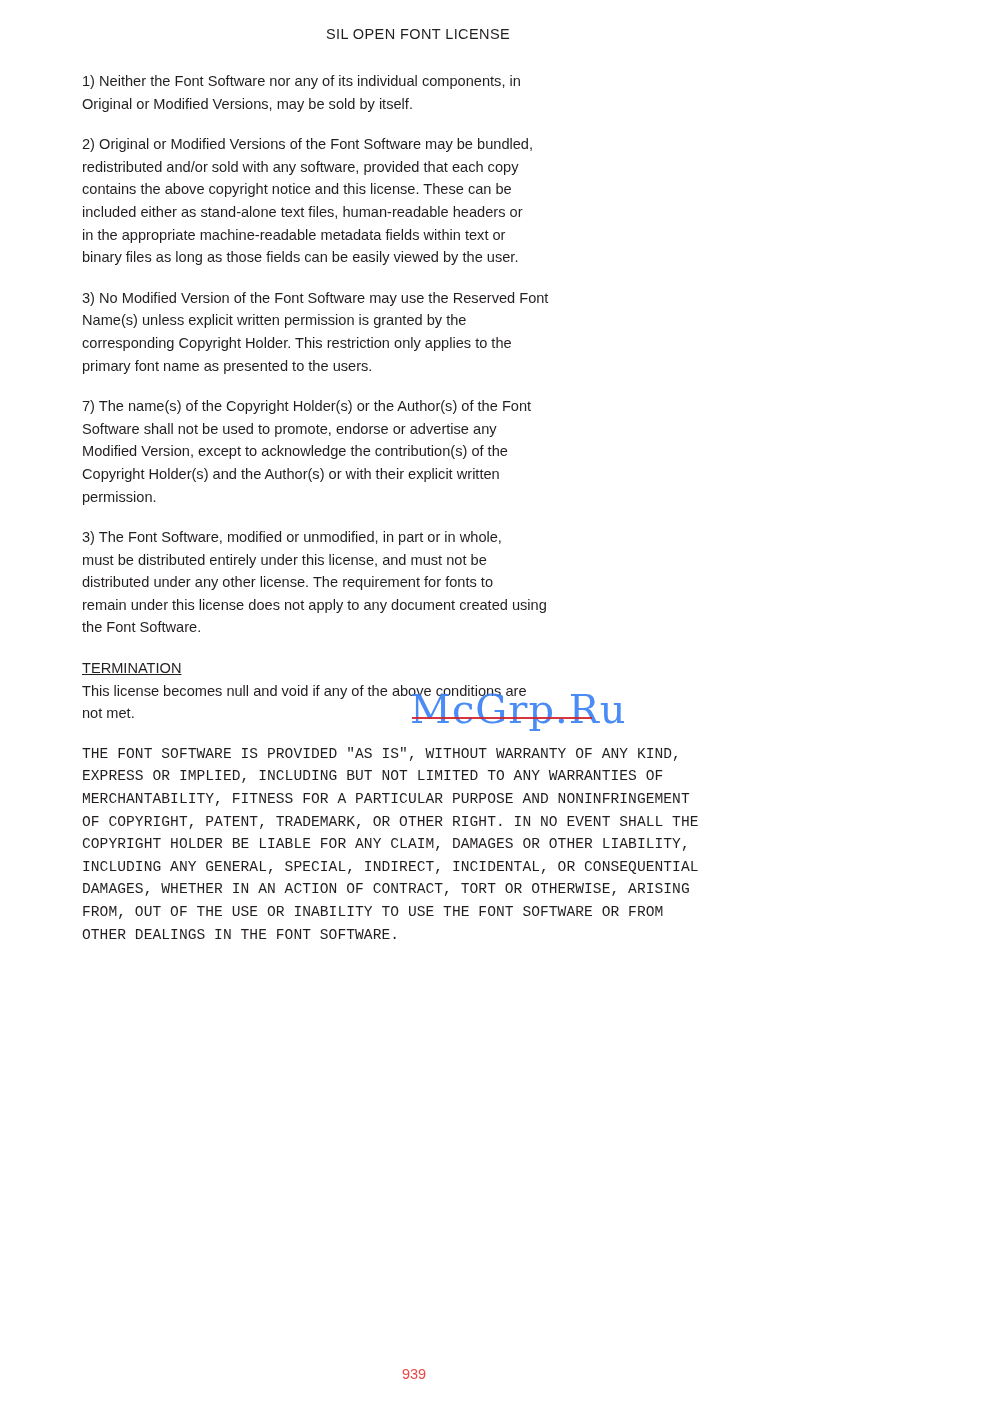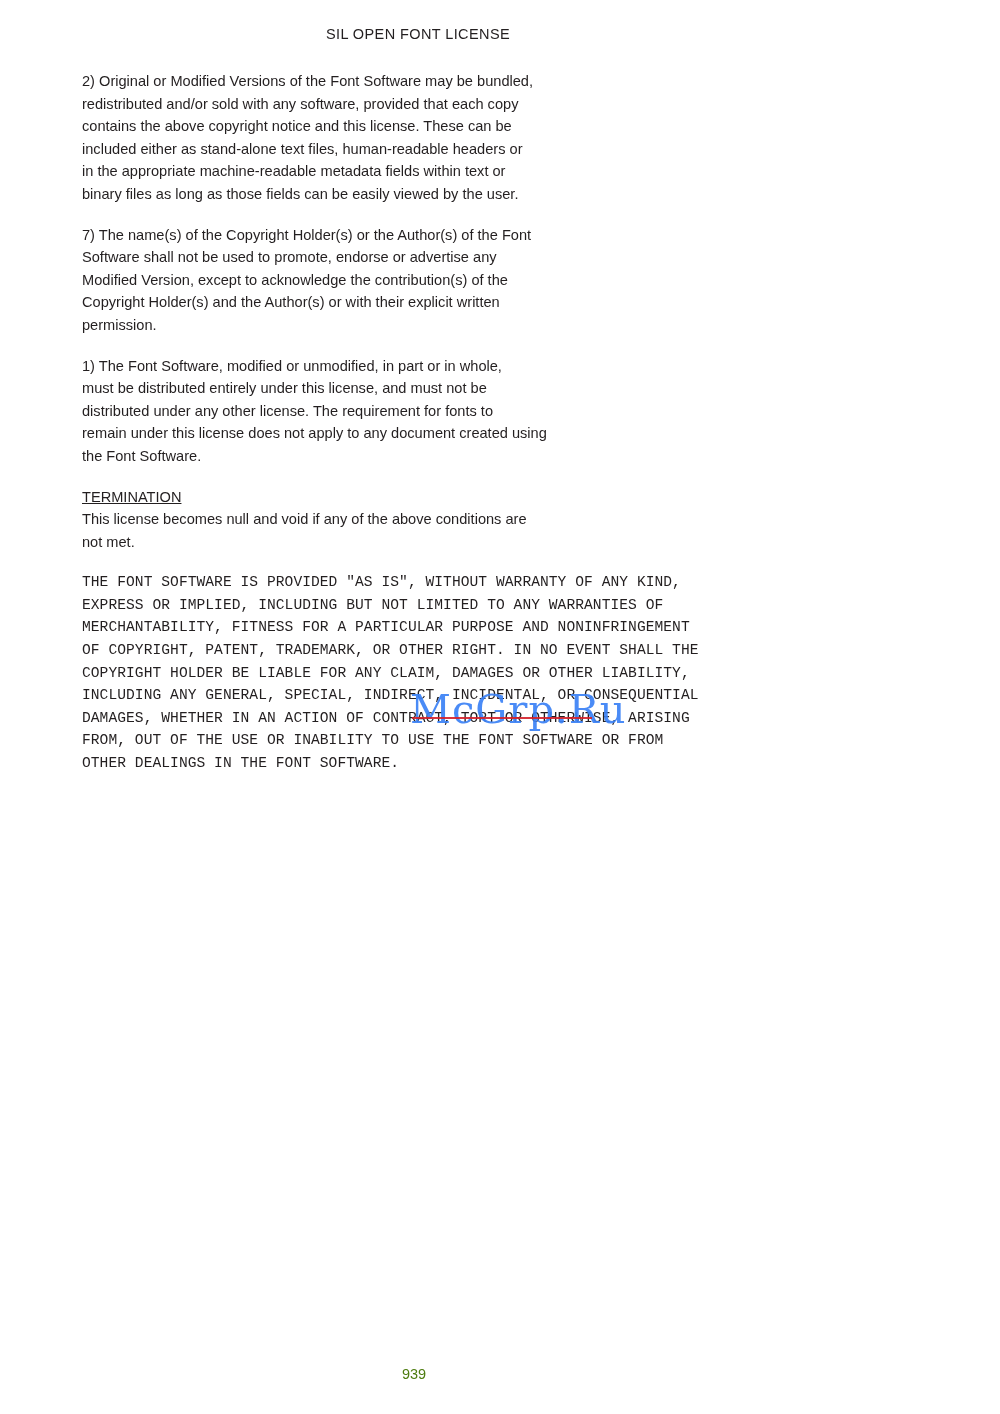--- a/index.html
+++ b/index.html
@@ -79,44 +79,50 @@
     background: #d4202a;
     opacity: 0.9;
   }
   .page-number {
     position: absolute;
     bottom: 32px;
     left: 0;
     width: 828px;
     text-align: center;
     font-size: 14.5px;
-    color: #4d7c0f;
+    color: #ef4444;
   }
 </style>
 </head>
 <body>
 
 <div class="page">
 
   <div class="doc-header">SIL OPEN FONT LICENSE</div>
 
   <div class="content">
 
+    <p class="para">1) Neither the Font Software nor any of its individual components, in
+Original or Modified Versions, may be sold by itself.</p>
     <p class="para">2) Original or Modified Versions of the Font Software may be bundled,
 redistributed and/or sold with any software, provided that each copy
 contains the above copyright notice and this license. These can be
 included either as stand-alone text files, human-readable headers or
 in the appropriate machine-readable metadata fields within text or
 binary files as long as those fields can be easily viewed by the user.</p>
+    <p class="para">3) No Modified Version of the Font Software may use the Reserved Font
+Name(s) unless explicit written permission is granted by the
+corresponding Copyright Holder. This restriction only applies to the
+primary font name as presented to the users.</p>
     <p class="para">7) The name(s) of the Copyright Holder(s) or the Author(s) of the Font
 Software shall not be used to promote, endorse or advertise any
 Modified Version, except to acknowledge the contribution(s) of the
 Copyright Holder(s) and the Author(s) or with their explicit written
 permission.</p>
-    <p class="para">1) The Font Software, modified or unmodified, in part or in whole,
+    <p class="para">3) The Font Software, modified or unmodified, in part or in whole,
 must be distributed entirely under this license, and must not be
 distributed under any other license. The requirement for fonts to
 remain under this license does not apply to any document created using
 the Font Software.</p>
 
     <p class="section-label">TERMINATION</p>
     <p class="para">This license becomes null and void if any of the above conditions are
 not met.</p>
 
     <p class="para caps">THE FONT SOFTWARE IS PROVIDED "AS IS", WITHOUT WARRANTY OF ANY KIND,

